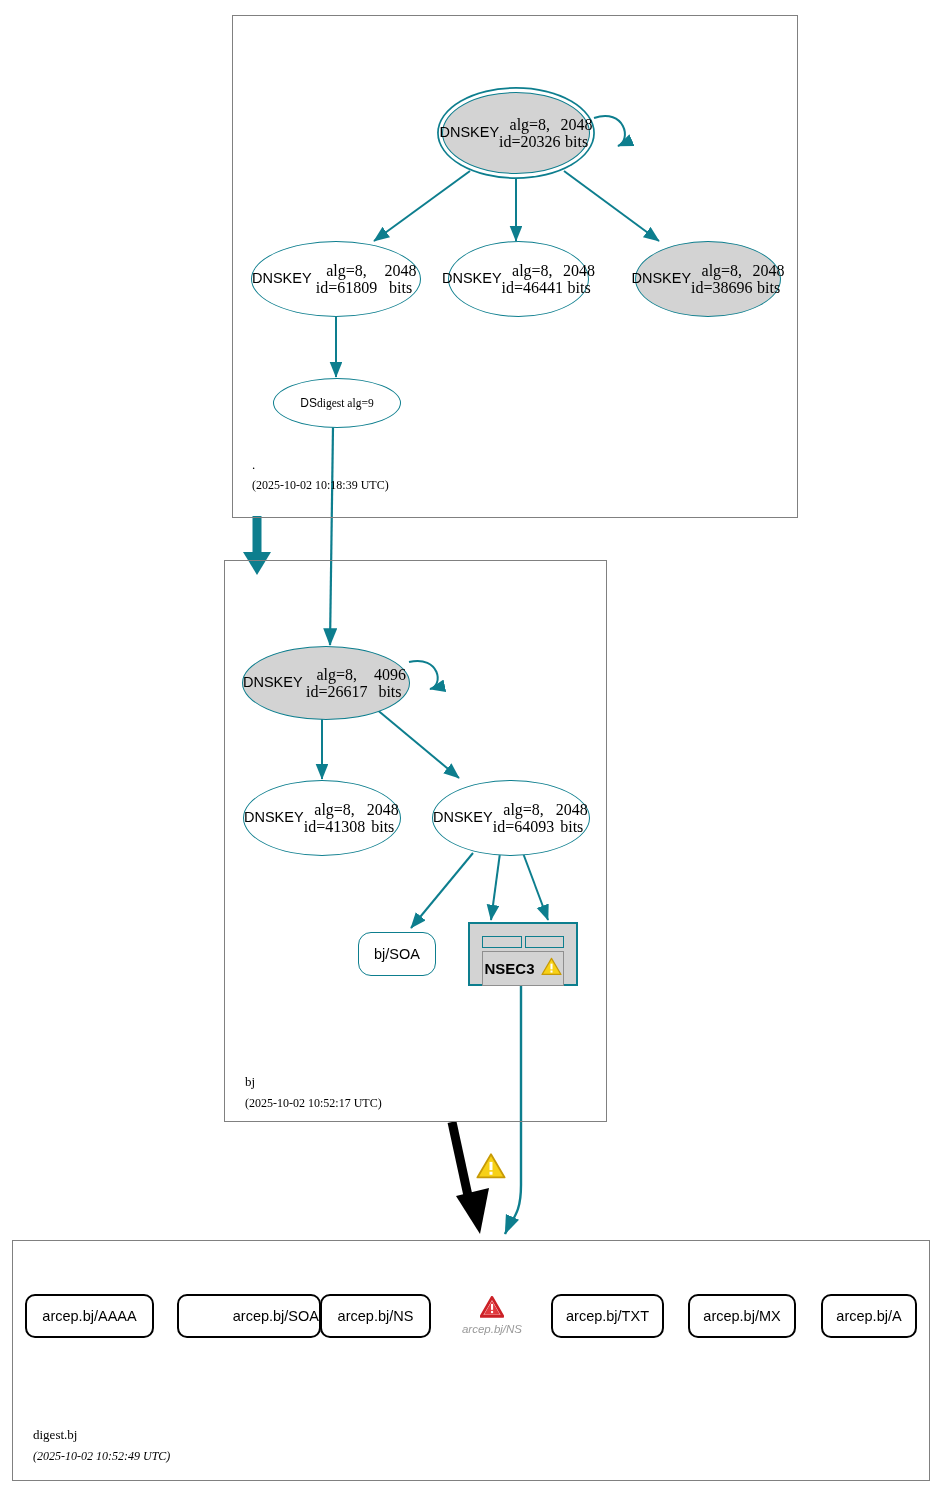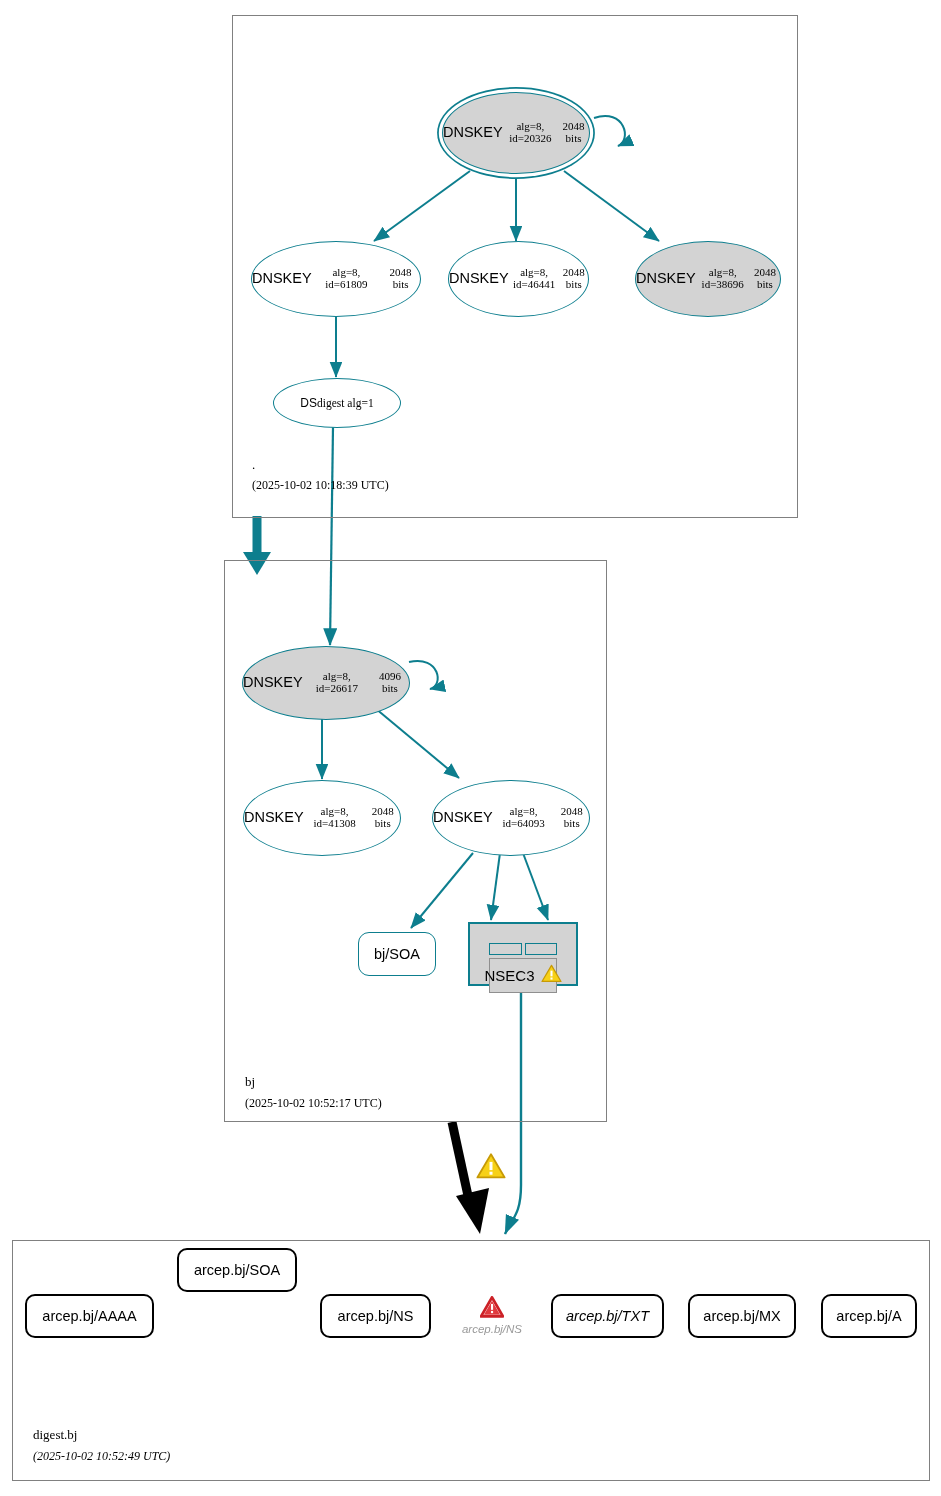--- a/index.html
+++ b/index.html
@@ -13,31 +13,31 @@
   .cluster-ts{font-size:12px;}
 
   .node{position:absolute;box-sizing:border-box;}
 
   
   .ell{display:flex;flex-direction:row;align-items:center;justify-content:center;
        border:1.7px solid #0d7e8e;border-radius:50%;background:#ffffff;text-align:center;line-height:1.08;}
   .ell.shaded{background:#d3d3d3;}
   .ell.ksk{box-shadow:0 0 0 3.2px #ffffff,0 0 0 4.9px #0d7e8e;}
   .ell .t1{font-family:"Liberation Sans",sans-serif;font-size:14.5px;color:#000;}
-  .ell .t2,.ell .t3{font-family:"Liberation Serif",serif;font-size:11px;color:#000;}
+  .ell .t2,.ell .t3{font-family:"Liberation Serif",serif;font-size:16px;color:#000;}
   .ell .dsmain{font-family:Liberation Sans, sans-serif;font-size:12px;}
   .ell .dssub{font-family:"Liberation Serif",serif;font-size:11.5px;}
 
   
   .rrect{display:flex;align-items:center;justify-content:center;border:1.8px solid #0d7e8e;
          border-radius:11px;background:#fff;font-size:14.5px;color:#000;}
   .rrect.blk{border:2px solid #000000;border-radius:10px;}
 
   
-  .tbl{border:2.6px solid #0d7e8e;background:#d3d3d3;padding:19px;box-sizing:border-box;}
+  .tbl{border:2.6px solid #0d7e8e;background:#d3d3d3;padding:12px;box-sizing:border-box;font-weight:bold;}
   .tbl-hdr{display:flex;gap:3px;height:12px;}
   .tbl-hdr > span{flex:1;background:#d3d3d3;border:1.5px solid #0d7e8e;box-sizing:border-box;}
   .tbl-body{margin-top:3px;height:35px;display:flex;align-items:center;justify-content:center;
             gap:6px;border:1.4px solid #8f8f8f;background:#d3d3d3;box-sizing:border-box;}
   .tbl-body .lbl{font-size:15px;color:#000;}
 
   
   .errnode{display:flex;flex-direction:column;align-items:center;justify-content:center;}
   .errnode .lbl{font-family:"Liberation Sans",sans-serif;font-style:italic;font-size:11.5px;color:#999999;margin-top:1px;}
 
@@ -128,42 +128,42 @@
   </div>
 
   <div class="node ell shaded" style="left:635px;top:241px;width:146px;height:76px;">
     <div class="t1">DNSKEY</div>
     <div class="t2">alg=8, id=38696</div>
     <div class="t3">2048 bits</div>
   </div>
 
   <div class="node ell" style="left:273px;top:378px;width:128px;height:50px;">
     <div class="dsmain">DS</div>
-    <div class="dssub">digest alg=1</div>
+    <div class="dssub">digest alg=9</div>
   </div>
 
   <div class="node ell shaded" style="left:242px;top:646px;width:168px;height:74px;">
     <div class="t1">DNSKEY</div>
     <div class="t2">alg=8, id=26617</div>
     <div class="t3">4096 bits</div>
   </div>
 
   <div class="node ell" style="left:243px;top:780px;width:158px;height:76px;">
     <div class="t1">DNSKEY</div>
     <div class="t2">alg=8, id=41308</div>
     <div class="t3">2048 bits</div>
   </div>
 
   <div class="node ell" style="left:432px;top:780px;width:158px;height:76px;">
     <div class="t1">DNSKEY</div>
     <div class="t2">alg=8, id=64093</div>
     <div class="t3">2048 bits</div>
   </div>
 
-  <div class="node rrect" style="left:358px;top:932px;width:78px;height:44px;">
+  <div class="node rrect" style="left:358px;top:932px;width:78px;height:44px;border-radius:13px;">
     <span>bj/SOA</span>
   </div>
 
   <div class="node tbl" style="left:468px;top:922px;width:110px;height:64px;">
     <div class="tbl-hdr">
       <span></span>
       <span></span>
     </div>
     <div class="tbl-body">
       <span class="lbl">NSEC3</span>
@@ -184,41 +184,41 @@
         <rect x="9.9" y="7" width="2.2" height="6" fill="#ffffff"></rect>
         <rect x="9.9" y="14.2" width="2.2" height="2.2" fill="#ffffff"></rect>
       </svg>
     </span>
   </div>
 
   <div class="node rrect blk" style="left:25px;top:1294px;width:129px;height:44px;">
     <span>arcep.bj/AAAA</span>
   </div>
 
-  <div class="node rrect blk" style="left:177px;top:1248px;width:120px;height:44px;">
+  <div class="node rrect blk" style="left:177px;top:1294px;width:144px;height:44px;justify-content:flex-end;">
     <span>arcep.bj/SOA</span>
   </div>
 
   <div class="node rrect blk" style="left:320px;top:1294px;width:111px;height:44px;">
     <span>arcep.bj/NS</span>
   </div>
 
   <div class="node errnode" style="left:448px;top:1290px;width:88px;height:50px;">
     <span>
       <svg width="24" height="22" viewBox="0 0 22 20">
         <path d="M11,1.2 L21,18.6 L1,18.6 Z" fill="#ffffff" stroke="#cc2127" stroke-width="2.6" stroke-linejoin="round"></path>
         <path d="M11,4.2 L18.4,17.2 L3.6,17.2 Z" fill="#e03a3e"></path>
         <rect x="10.1" y="7.2" width="1.9" height="5.4" fill="#ffffff"></rect>
         <rect x="10.1" y="13.6" width="1.9" height="2" fill="#ffffff"></rect>
       </svg>
     </span>
     <span class="lbl">arcep.bj/NS</span>
   </div>
 
-  <div class="node rrect blk" style="left:551px;top:1294px;width:113px;height:44px;font-style:italic;">
+  <div class="node rrect blk" style="left:551px;top:1294px;width:113px;height:44px;">
     <span>arcep.bj/TXT</span>
   </div>
 
   <div class="node rrect blk" style="left:688px;top:1294px;width:108px;height:44px;">
     <span>arcep.bj/MX</span>
   </div>
 
   <div class="node rrect blk" style="left:821px;top:1294px;width:96px;height:44px;">
     <span>arcep.bj/A</span>
   </div>

